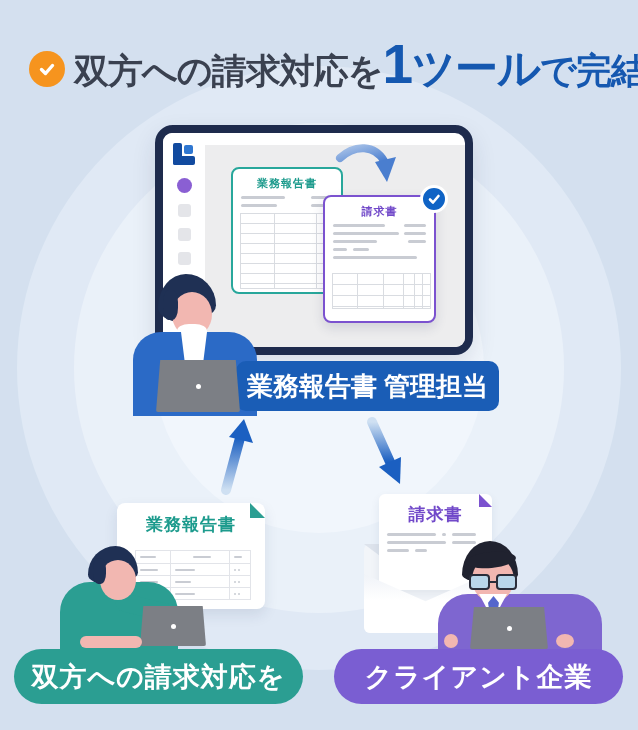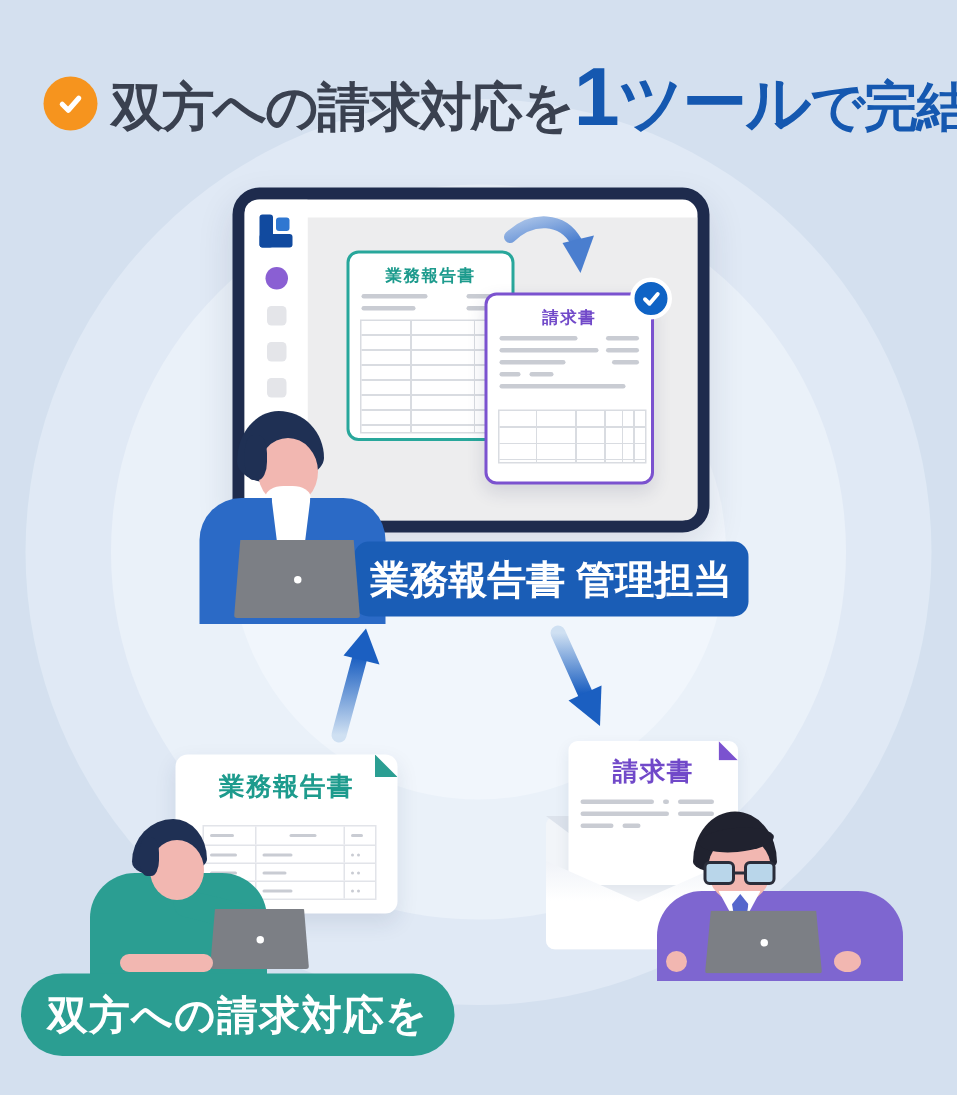--- a/index.html
+++ b/index.html
@@ -336,14 +336,15 @@
       <div class="lens"></div>
       <div class="bridge"></div>
       <div class="lens"></div>
     </div>
   <div class="abs cl-body"></div>
   <div class="abs cl-shirt"></div>
   <div class="abs cl-tie"></div>
   <div class="abs cl-hand-l skin"></div>
   <div class="abs cl-hand-r skin"></div>
   <div class="laptop cl-laptop"></div>
+  <div class="pill cl-pill">クライアント企業</div>
 
 </div>
 
 </body></html>

